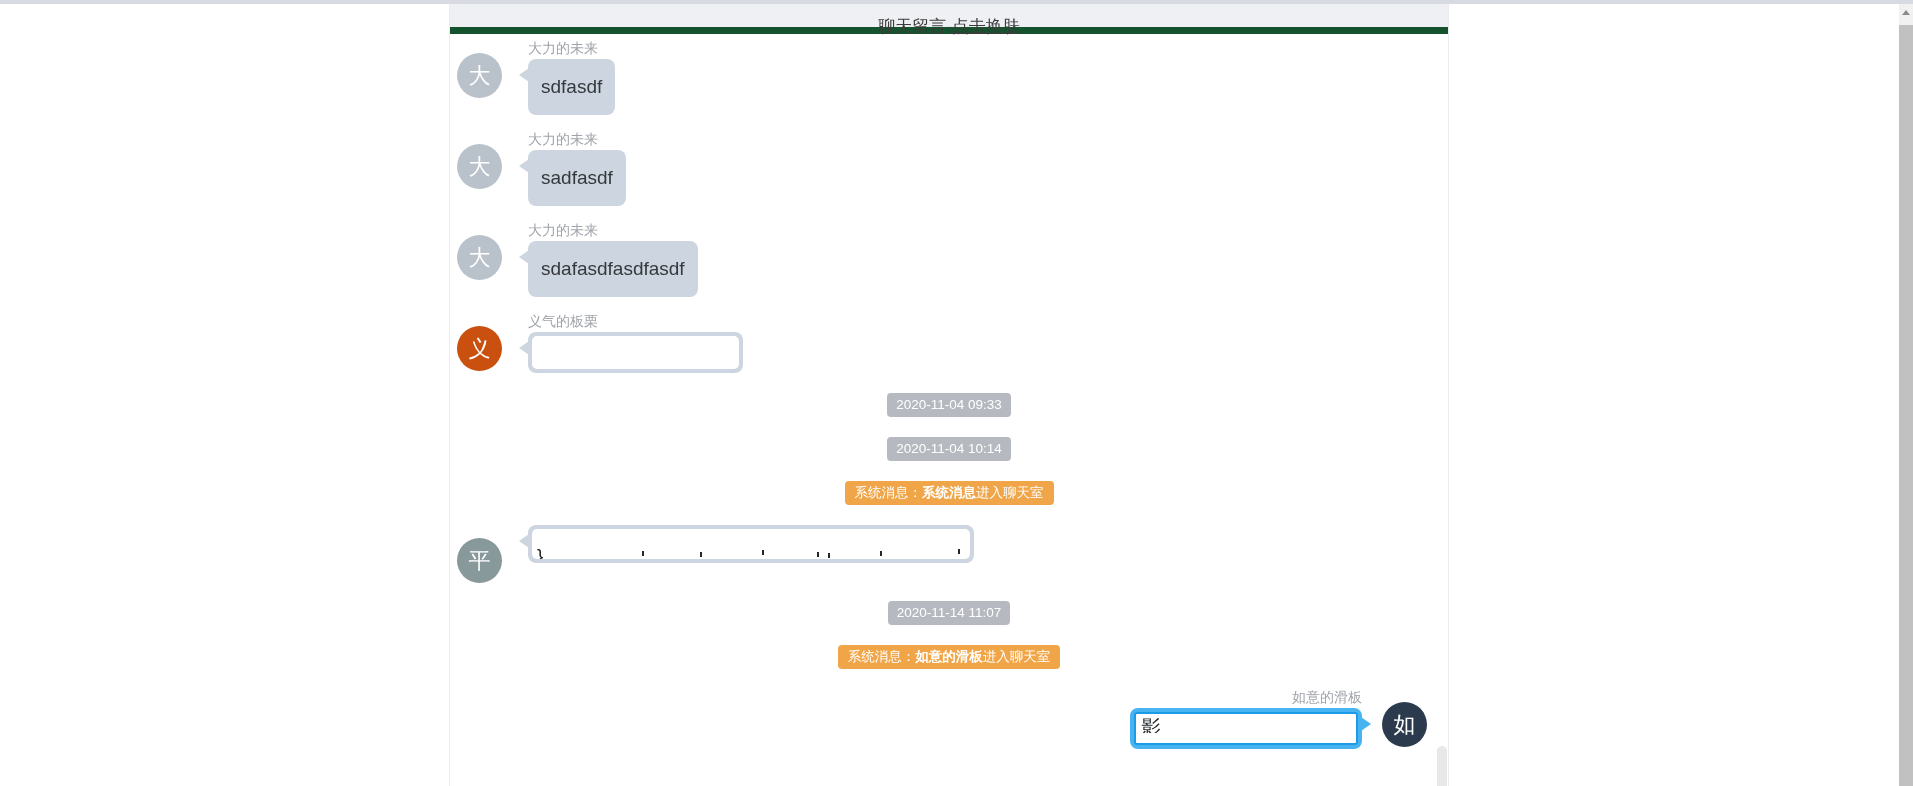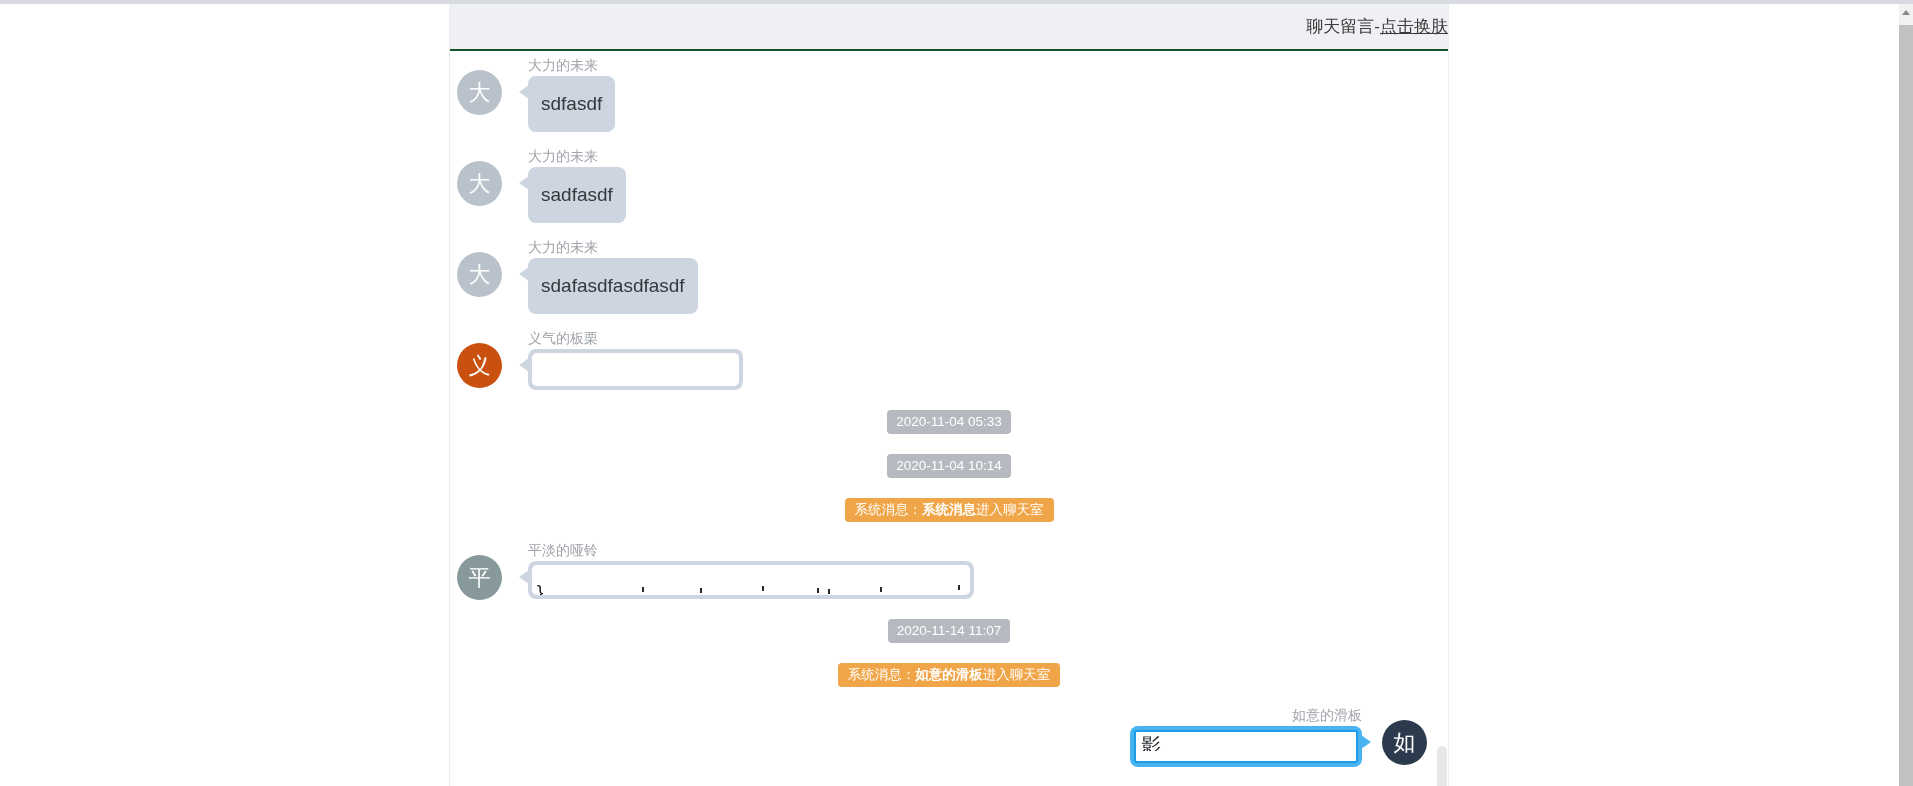--- a/index.html
+++ b/index.html
@@ -17,22 +17,22 @@
   .sb-btn .tri { position:absolute; left:3px; top:6px; width:0; height:0;
     border-left:4px solid transparent; border-right:4px solid transparent; border-bottom:5px solid #8a8a8a; }
   .sb-thumb { position:absolute; top:21px; bottom:0; left:0; width:14px; background:#c1c1c1; }
 
   
   .chat-panel {
     position:absolute; left:449px; top:4px; width:1000px; height:782px;
     background:#ffffff; border-left:1px solid #ebecee; border-right:1px solid #ebecee;
   }
   .chat-header {
-    height:47px; line-height:46px; background:#eef0f3; border-bottom:2px solid #14532d;
-    text-align:right; font-size:17px; color:#3b3b3b;
+    height:30px; line-height:46px; background:#eef0f3; border-bottom:7px solid #14532d;
+    text-align:center; font-size:17px; color:#3b3b3b;
   }
   .chat-header .skin-link { color:#3b3b3b; text-decoration:underline; cursor:pointer; }
 
   .chat-body { padding:6px 10px 0 10px; }
   .chat-body > :first-child { margin-top:0; }
 
   
   .row-center { text-align:center; margin:20px 0; }
   .sys-badge {
     display:inline-block; background:#f0a648; color:#ffffff; font-size:13.5px;
@@ -120,32 +120,31 @@
     </div>
   </div>
       <div class="msg">
     <span class="avatar" style="background: rgb(201, 80, 15);">义</span>
     <div class="body">
       <div class="user-label">义气的板栗</div>
       <div class="bubble box-bubble"><div class="inner-box" style="width: 207px; height: 33px;"></div></div>
     </div>
   </div>
       <div class="row-center">
-    <span class="ts-badge">2020-11-04 05:33</span>
+    <span class="ts-badge">2020-11-04 09:33</span>
   </div>
       <div class="row-center">
     <span class="ts-badge">2020-11-04 10:14</span>
   </div>
       <div class="row-center">
     <span class="sys-badge"><span>系统消息：</span><b>系统消息</b><span>进入聊天室</span></span>
   </div>
       <div class="msg">
     <span class="avatar" style="background: rgb(135, 153, 155);">平</span>
     <div class="body">
-      <div class="user-label">平淡的哑铃</div>
       <div class="bubble box-bubble"><div class="inner-box descenders" style="width: 438px; height: 30px;">
               <span class="frag">}</span>
             </div></div>
     </div>
   </div>
       <div class="row-center">
     <span class="ts-badge">2020-11-14 11:07</span>
   </div>
       <div class="row-center">
     <span class="sys-badge"><span>系统消息：</span><b>如意的滑板</b><span>进入聊天室</span></span>

